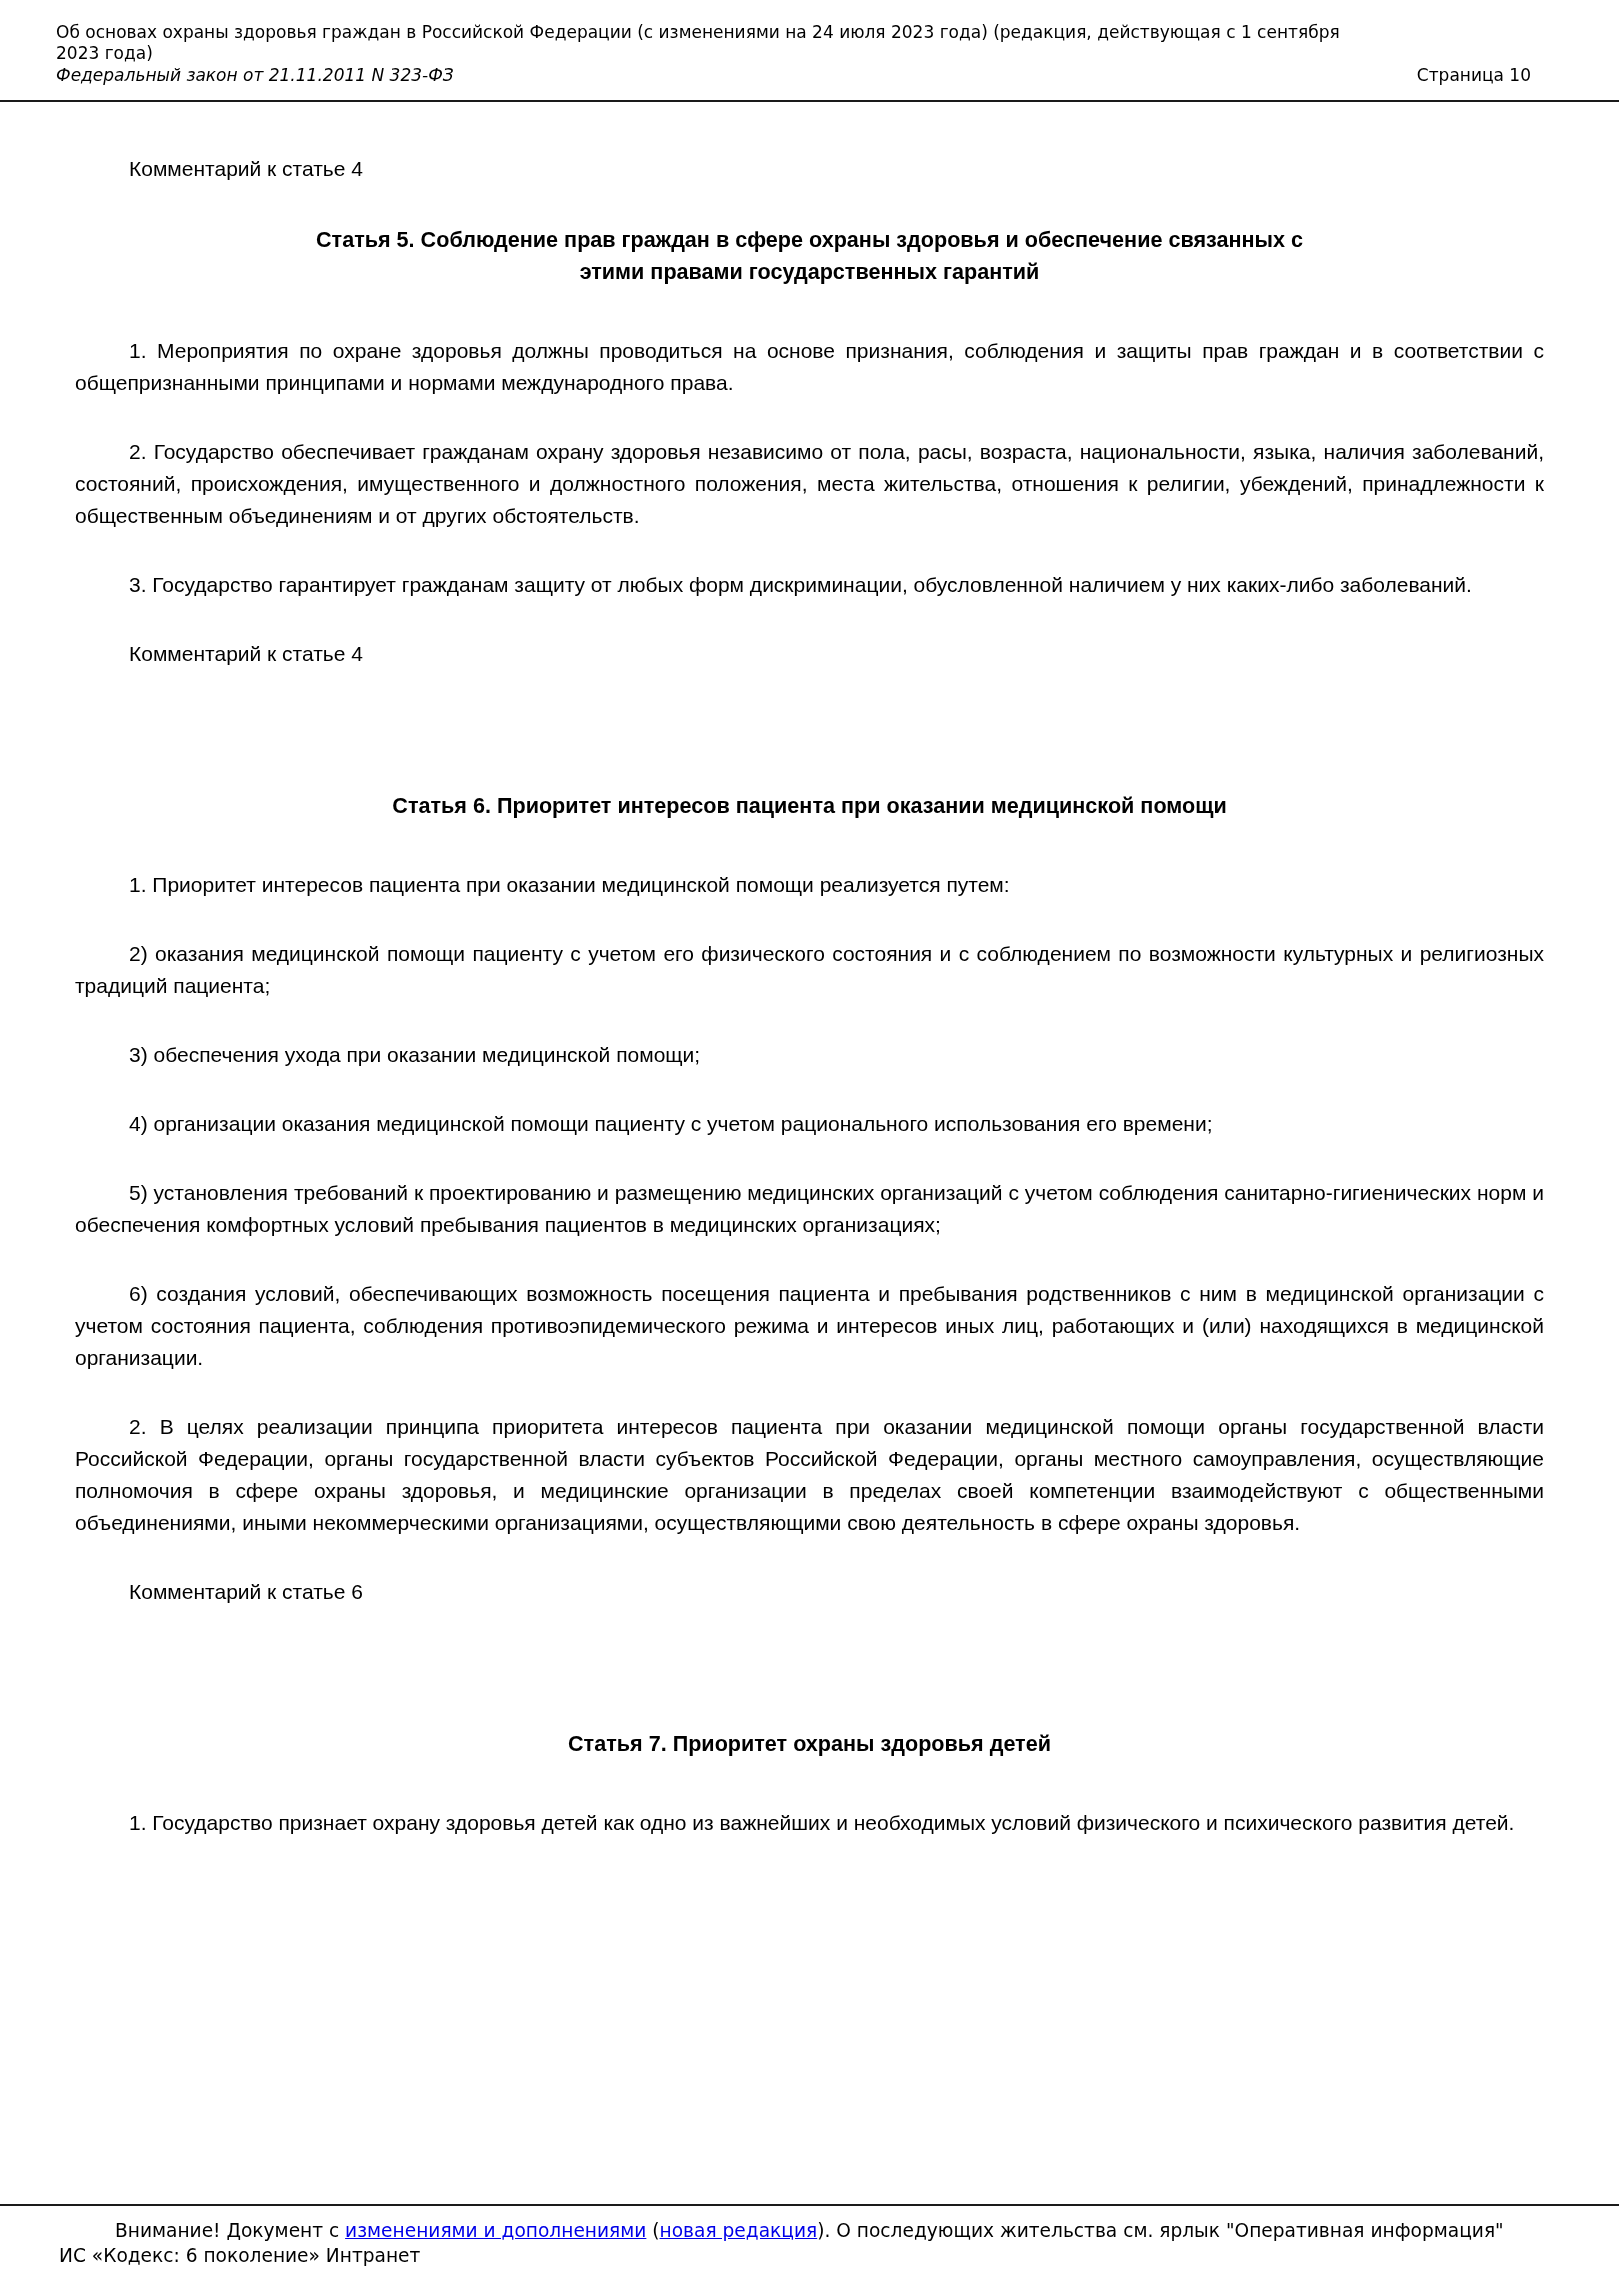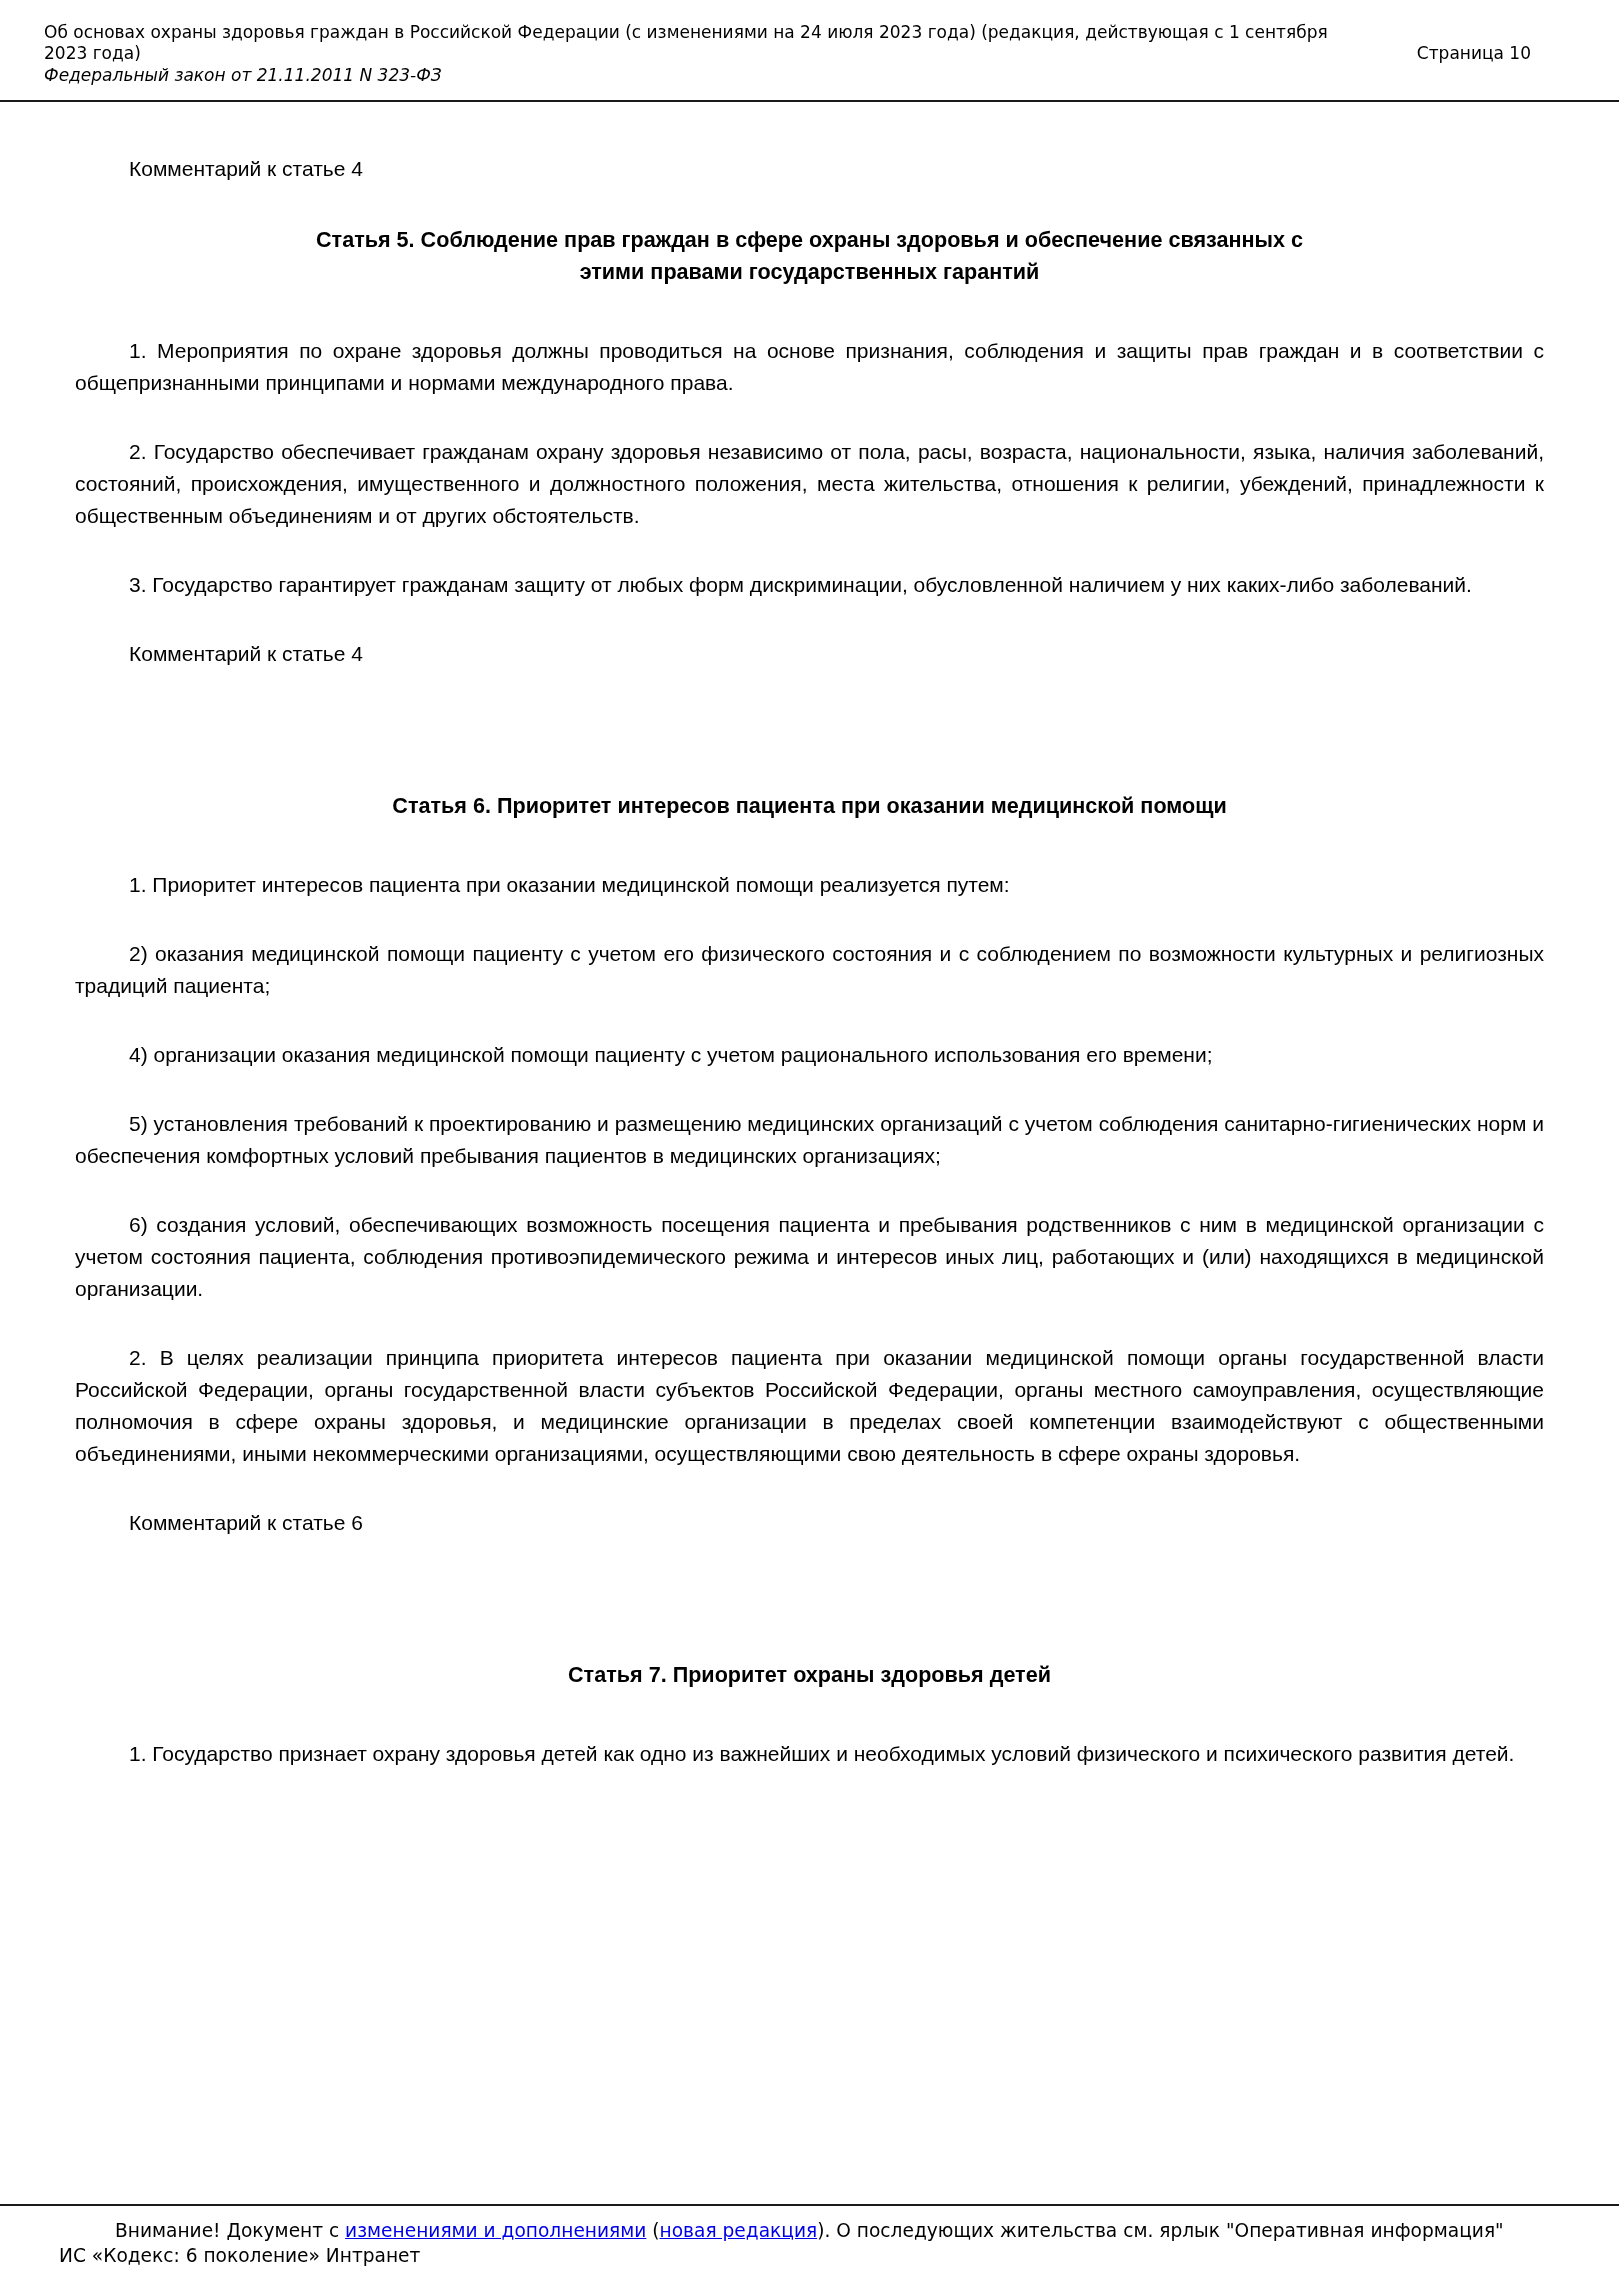--- a/index.html
+++ b/index.html
@@ -7,24 +7,24 @@
   html, body { margin: 0; padding: 0; }
   body {
     width: 1619px; height: 2292px;
     background: #ffffff; color: #000000;
     font-family: "Liberation Sans", sans-serif;
     position: relative; overflow: hidden;
   }
 
   
   .page-header {
-    display: flex; align-items: center;
+    display: flex; align-items: flex-end;
     padding: 21.6px 88px 0 44px;
     font-family: "DejaVu Sans", sans-serif;
-    font-size: 17px; line-height: 21.6px;
+    font-size: 17px; line-height: 21.6px; margin-left: 12px;
   }
   .hdr-title { flex: 0 1 1323px; }
   .hdr-page  { margin-left: auto; white-space: nowrap; padding-left: 39px; }
   .hdr-doctype { font-style: italic; }
 
   .hdr-rule {
     border: none; margin: 13.7px 0 0 0;
     border-top: 2.9px solid var(--rule-color);
   }
 
@@ -81,20 +81,21 @@
 <main class="doc-body">
     <p class="comment">Комментарий к статье 4</p>
     <h2 class="heading gap-small">Статья 5. Соблюдение прав граждан в сфере охраны здоровья и обеспечение связанных с<br>этими правами государственных гарантий</h2>
     <p class="para">1. Мероприятия по охране здоровья должны проводиться на основе признания, соблюдения и защиты прав граждан и в соответствии с общепризнанными принципами и нормами международного права.</p>
     <p class="para">2. Государство обеспечивает гражданам охрану здоровья независимо от пола, расы, возраста, национальности, языка, наличия заболеваний, состояний, происхождения, имущественного и должностного положения, места жительства, отношения к религии, убеждений, принадлежности к общественным объединениям и от других обстоятельств.</p>
     <p class="para">3. Государство гарантирует гражданам защиту от любых форм дискриминации, обусловленной наличием у них каких-либо заболеваний.</p>
     <p class="comment">Комментарий к статье 4</p>
     <h2 class="heading gap-large">Статья 6. Приоритет интересов пациента при оказании медицинской помощи</h2>
     <p class="para">1. Приоритет интересов пациента при оказании медицинской помощи реализуется путем:</p>
     <p class="para">2) оказания медицинской помощи пациенту с учетом его физического состояния и с соблюдением по возможности культурных и религиозных традиций пациента;</p>
+    <p class="para">3) обеспечения ухода при оказании медицинской помощи;</p>
     <p class="para">4) организации оказания медицинской помощи пациенту с учетом рационального использования его времени;</p>
     <p class="para">5) установления требований к проектированию и размещению медицинских организаций с учетом соблюдения санитарно-гигиенических норм и обеспечения комфортных условий пребывания пациентов в медицинских организациях;</p>
     <p class="para">6) создания условий, обеспечивающих возможность посещения пациента и пребывания родственников с ним в медицинской организации с учетом состояния пациента, соблюдения противоэпидемического режима и интересов иных лиц, работающих и (или) находящихся в медицинской организации.</p>
     <p class="para">2. В целях реализации принципа приоритета интересов пациента при оказании медицинской помощи органы государственной власти Российской Федерации, органы государственной власти субъектов Российской Федерации, органы местного самоуправления, осуществляющие полномочия в сфере охраны здоровья, и медицинские организации в пределах своей компетенции взаимодействуют с общественными объединениями, иными некоммерческими организациями, осуществляющими свою деятельность в сфере охраны здоровья.</p>
     <p class="comment">Комментарий к статье 6</p>
     <h2 class="heading gap-large">Статья 7. Приоритет охраны здоровья детей</h2>
     <p class="para">1. Государство признает охрану здоровья детей как одно из важнейших и необходимых условий физического и психического развития детей.</p>
   </main>
 
 <footer class="page-footer">

